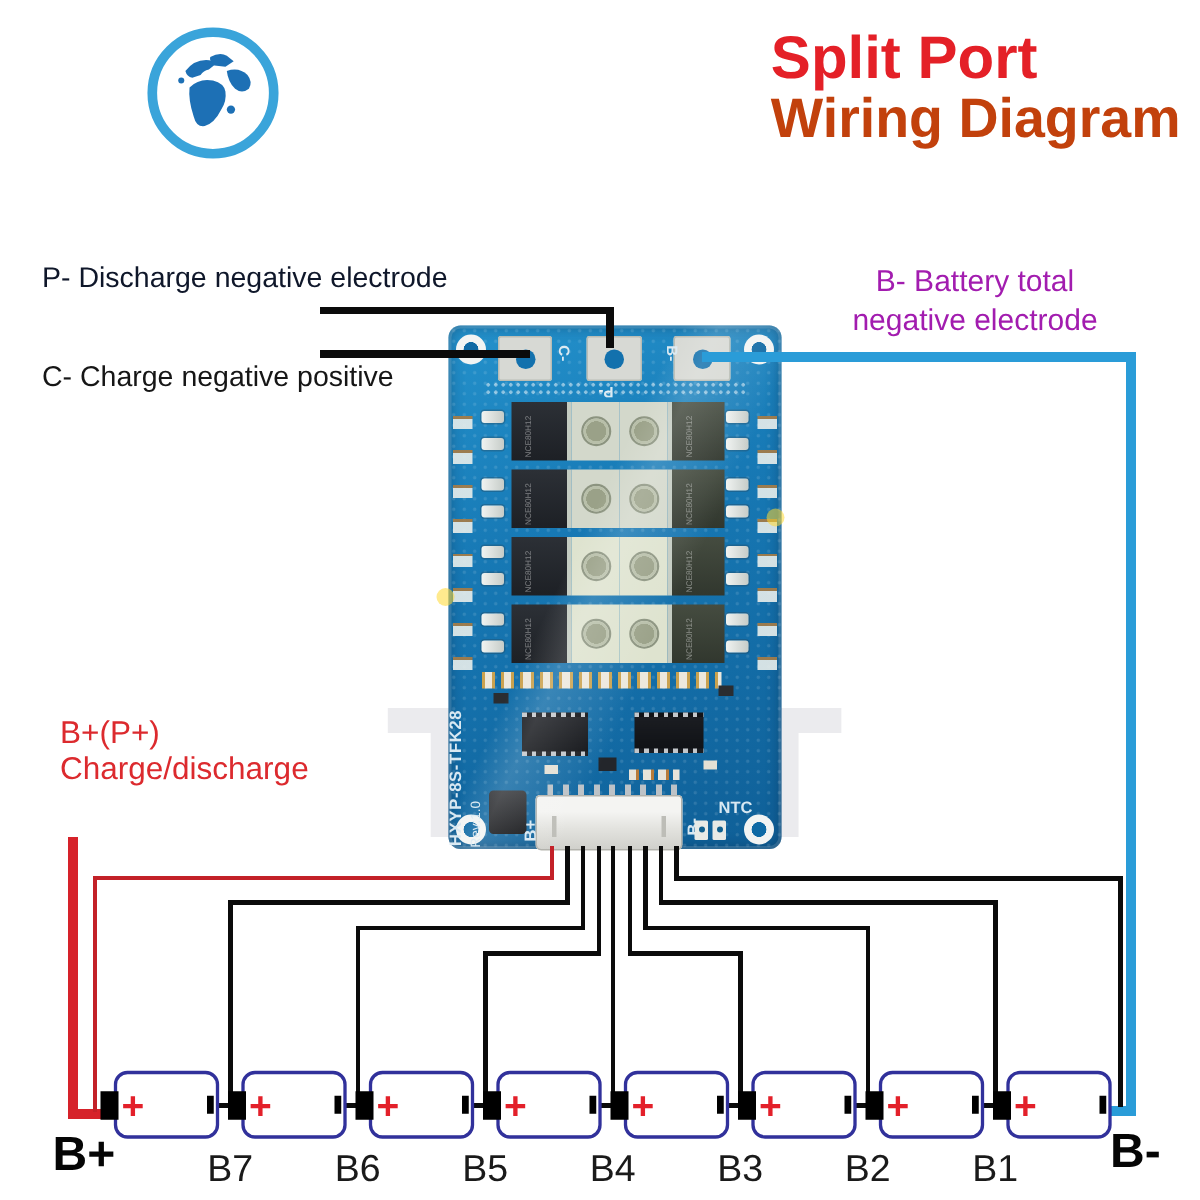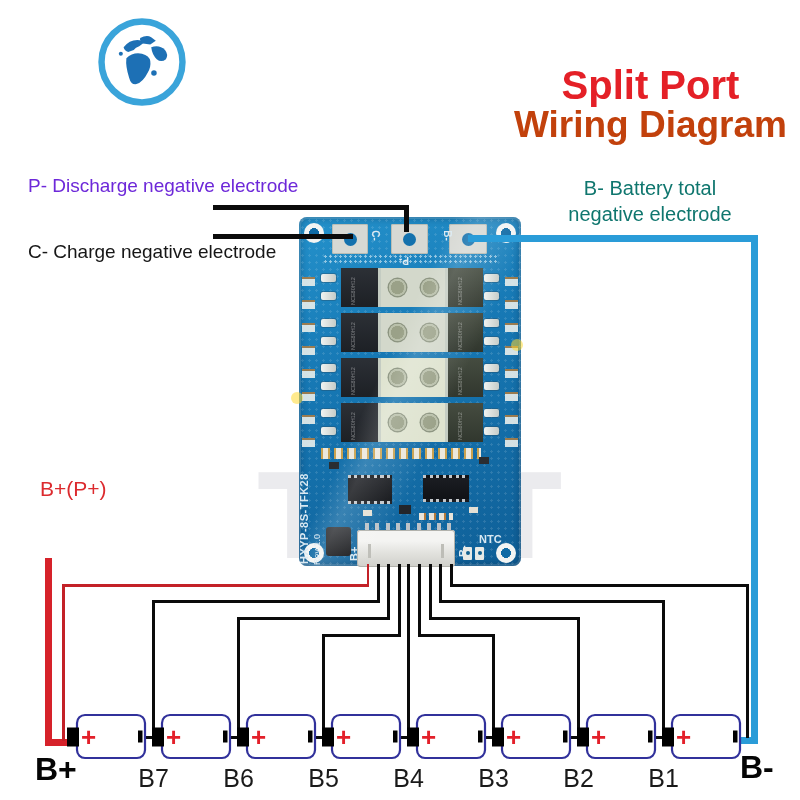--- a/index.html
+++ b/index.html
@@ -8,29 +8,29 @@
   
   .wm{position:absolute;z-index:1;font:bold 118px "DejaVu Sans",sans-serif;color:#ebebee;
       line-height:1;user-select:none;}
   .wdot{position:absolute;z-index:3;width:12px;height:12px;border-radius:50%;
         background:rgba(255,216,50,.55);}
   
   #logo{position:absolute;left:96px;top:16px;width:92px;height:92px;z-index:4;}
   #tagline{position:absolute;left:0;top:102px;width:300px;text-align:center;z-index:4;
            font:bold 19px "DejaVu Serif",serif;color:#1562a7;letter-spacing:.2px;}
   
-  #title{position:absolute;right:13px;top:18px;text-align:center;z-index:4;line-height:1.05;margin-top:46px;}
+  #title{position:absolute;right:13px;top:18px;text-align:left;z-index:4;line-height:1.05;}
   #title .t1{font-weight:bold;font-size:40px;color:#e42027;}
   #title .t2{font-weight:bold;font-size:37px;color:#c2410c;}
   
   .anno{position:absolute;z-index:5;}
-  #lbl-p{left:28px;top:175px;font-size:19px;color:#6d28d9;}
+  #lbl-p{left:28px;top:175px;font-size:19px;color:#0f172a;}
   #lbl-c{left:28px;top:241px;font-size:19px;color:#161616;}
   #lbl-bm{left:545px;top:175px;width:210px;text-align:center;font-size:20px;
-          color:#0f766e;line-height:1.32;}
+          color:#a21caf;line-height:1.32;}
   #lbl-bp{left:40px;top:477px;font-size:21px;color:#dc2a2e;line-height:1.13;}
   
   #board{position:absolute;left:299px;top:217px;width:222px;height:349px;z-index:2;
          border-radius:8px;
          background:linear-gradient(160deg,#2492cc 0%,#1779b5 38%,#0f5f97 100%);
          box-shadow:inset 0 0 0 2px rgba(255,255,255,.14), inset 0 0 10px rgba(0,25,50,.45);}
   #board::before{content:"";position:absolute;inset:0;border-radius:8px;
          background-image:radial-gradient(rgba(255,255,255,.55) 1px,transparent 1.4px);
          background-size:7px 7px;opacity:.22;}
   #board::after{content:"";position:absolute;inset:0;border-radius:8px;pointer-events:none;
@@ -112,27 +112,28 @@
       <circle cx="27" cy="41" r="2.2"></circle>
     </g>
   </svg>
 
   <div id="title">
     <div class="t1">Split Port</div>
     <div class="t2">Wiring Diagram</div>
   </div>
 
   <div class="anno" id="lbl-p">P- Discharge negative electrode</div>
-  <div class="anno" id="lbl-c">C- Charge negative electrode</div>
+  <div class="anno" id="lbl-c">C- Charge negative positive</div>
   <div class="anno" id="lbl-bm">
     <div>B- Battery total</div>
     <div>negative electrode</div>
   </div>
   <div class="anno" id="lbl-bp">
     <div>B+(P+)</div>
+    <div>Charge/discharge</div>
   </div>
 
   <div id="board">
     <div class="hole" style="left:5px;top:6px;"></div>
     <div class="hole" style="left:197px;top:6px;"></div>
     <div class="hole" style="left:5px;top:326px;"></div>
     <div class="hole" style="left:197px;top:326px;"></div>
 
     <div class="pad" style="left:33px;width:36px;"></div>
     <div class="pad" style="left:92px;width:37px;"></div>

